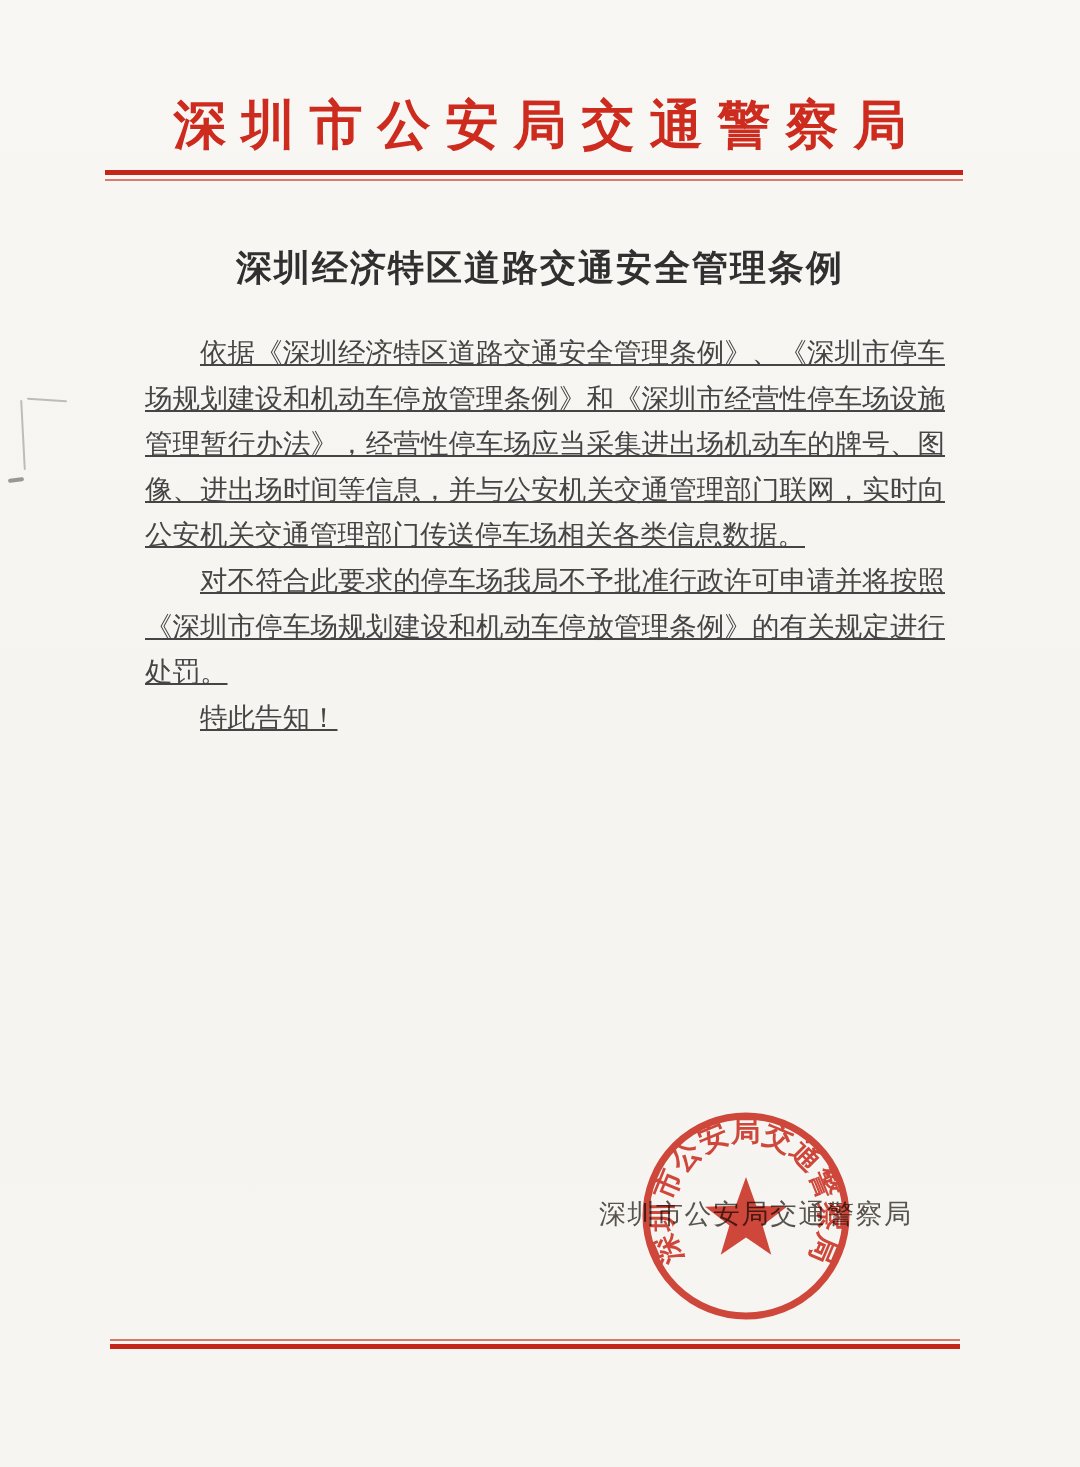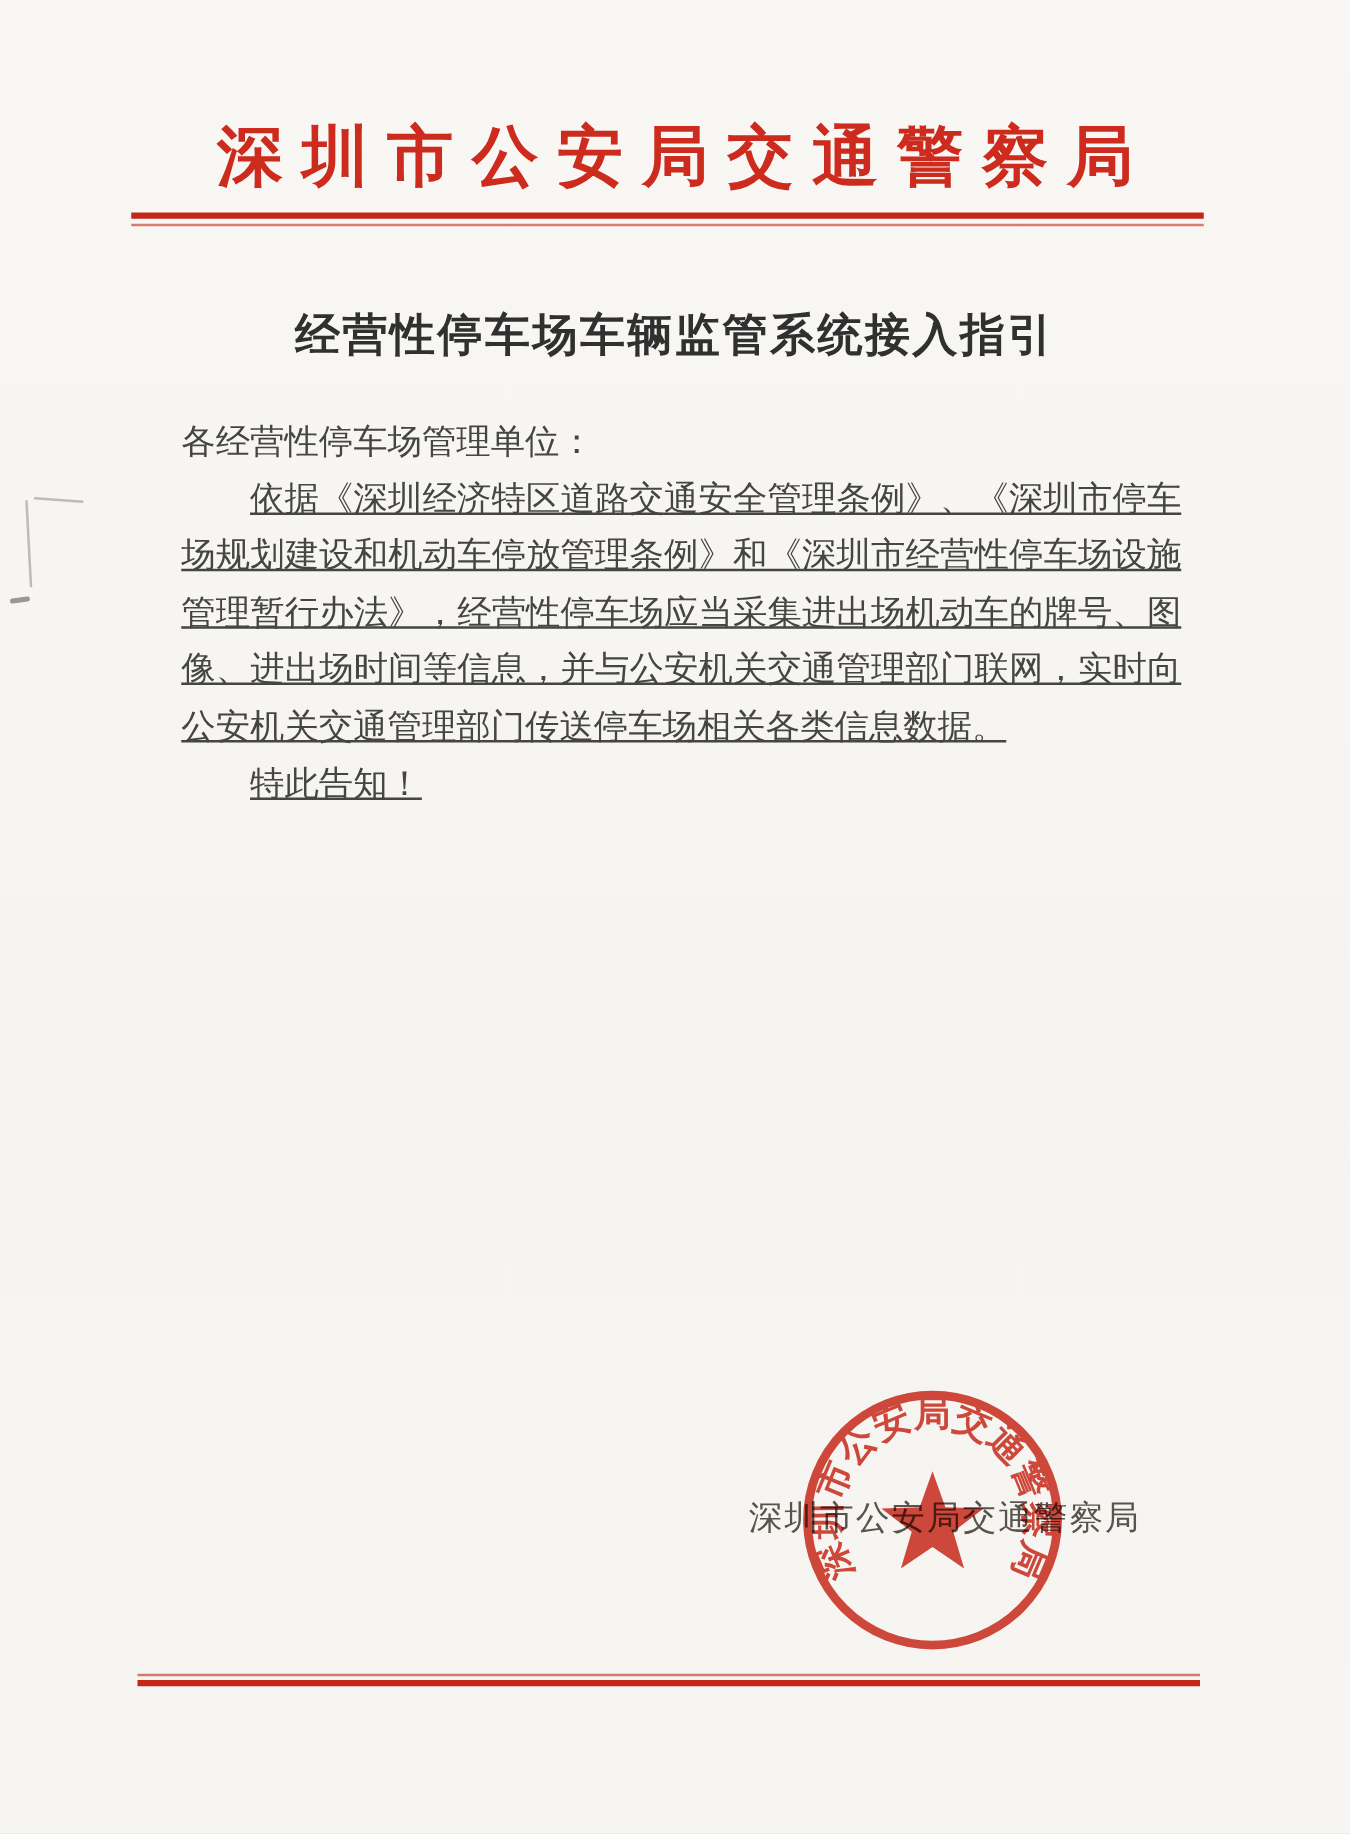--- a/index.html
+++ b/index.html
@@ -106,25 +106,25 @@
 <body>
 
 <div class="page">
 
   <div class="letterhead">深圳市公安局交通警察局</div>
   <div class="rule-top">
     <div class="thick"></div>
     <div class="thin"></div>
   </div>
 
-  <h1 class="doc-title">经营性停车场车辆监管系统接入指引</h1>
+  <h1 class="doc-title">深圳经济特区道路交通安全管理条例</h1>
 
   <main class="body-text">
-    <p>各经营性停车场管理单位：</p>
     <p class="indent">依据《深圳经济特区道路交通安全管理条例》、《深圳市停车场规划建设和机动车停放管理条例》和《深圳市经营性停车场设施管理暂行办法》，经营性停车场应当采集进出场机动车的牌号、图像、进出场时间等信息，并与公安机关交通管理部门联网，实时向公安机关交通管理部门传送停车场相关各类信息数据。</p>
+    <p class="indent">对不符合此要求的停车场我局不予批准行政许可申请并将按照《深圳市停车场规划建设和机动车停放管理条例》的有关规定进行处罚。</p>
     <p class="indent">特此告知！</p>
   </main>
 
   <div class="sig-org">深圳市公安局交通警察局</div>
 
   <svg class="seal" viewBox="0 0 216 216" xmlns="http://www.w3.org/2000/svg">
     <circle cx="108" cy="108" r="100" fill="none" stroke="#d23a2c" stroke-width="7"></circle>
     <polygon points="108,69 118.3,97.8 148.9,98.7 124.6,117.4 133.3,146.8 108,129.5 82.7,146.8 91.4,117.4 67.1,98.7 97.7,97.8" fill="#d23a2c"></polygon>
     <path id="sealArc" d="M 46.6 151.1 A 75 75 0 1 1 169.4 151.1" fill="none"></path>
     <text class="arc-label">

